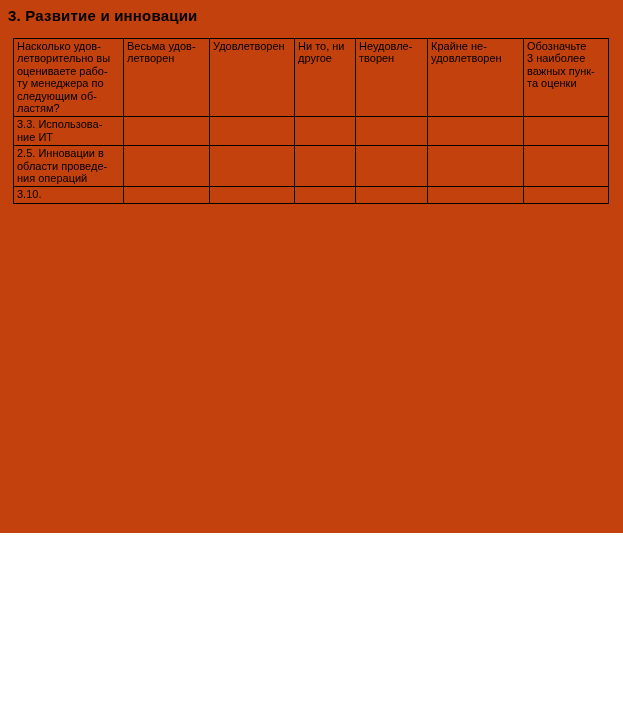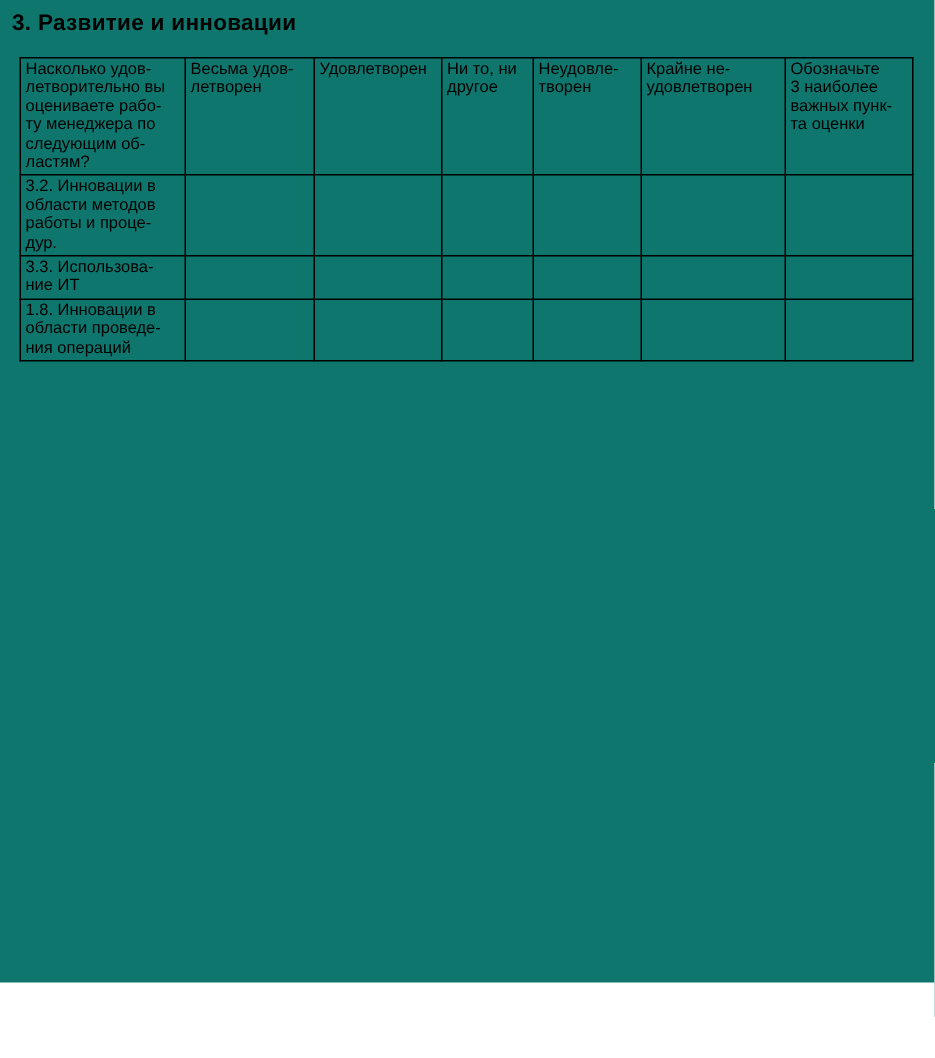--- a/index.html
+++ b/index.html
@@ -5,22 +5,22 @@
   * { margin: 0; padding: 0; box-sizing: border-box; }
   html, body {
     width: 623px;
     height: 705px;
     background: #ffffff;
     color: #000000;
     font-family: "Liberation Sans", "DejaVu Sans", sans-serif;
   }
   .page {
     width: 623px;
-    height: 655px;
-    background: #0f766e;
+    height: 533px;
+    background: #c2410c;
     position: relative;
     padding-left: 28px;
   }
   .doc-title {
     position: absolute;
     left: 8px;
     top: 7px;
     font-size: 15px;
     font-weight: bold;
     letter-spacing: 0.2px;
@@ -90,45 +90,42 @@
         <th>Крайне не-
 удовлетворен</th>
         <th>Обозначьте
 3 наиболее
 важных пунк-
 та оценки</th>
       </tr>
     </thead>
     <tbody>
       <tr>
-        <td>3.2. Инновации в
-области методов
-работы и проце-
-дур.</td>
-        <td class="answer-cell"></td>
-        <td class="answer-cell"></td>
-        <td class="answer-cell"></td>
-        <td class="answer-cell"></td>
-        <td class="answer-cell"></td>
-        <td class="answer-cell"></td>
-      </tr>
-      <tr>
         <td>3.3. Использова-
 ние ИТ</td>
         <td class="answer-cell"></td>
         <td class="answer-cell"></td>
         <td class="answer-cell"></td>
         <td class="answer-cell"></td>
         <td class="answer-cell"></td>
         <td class="answer-cell"></td>
       </tr>
       <tr>
-        <td>1.8. Инновации в
+        <td>2.5. Инновации в
 области проведе-
 ния операций</td>
+        <td class="answer-cell"></td>
+        <td class="answer-cell"></td>
+        <td class="answer-cell"></td>
+        <td class="answer-cell"></td>
+        <td class="answer-cell"></td>
+        <td class="answer-cell"></td>
+      </tr>
+      <tr>
+        <td>3.10.</td>
         <td class="answer-cell"></td>
         <td class="answer-cell"></td>
         <td class="answer-cell"></td>
         <td class="answer-cell"></td>
         <td class="answer-cell"></td>
         <td class="answer-cell"></td>
       </tr>
     </tbody>
   </table>
 

